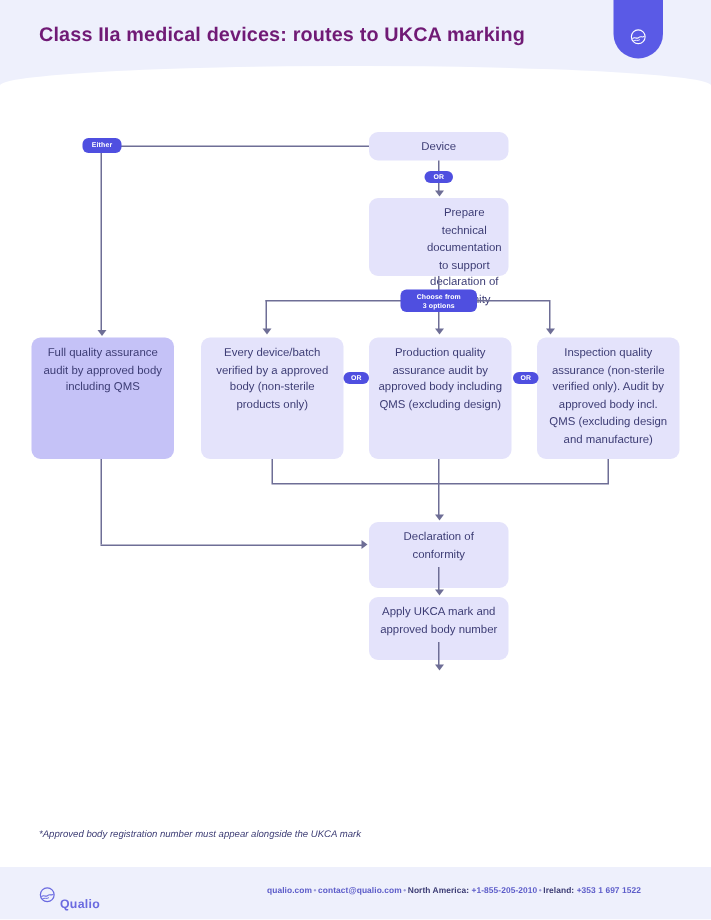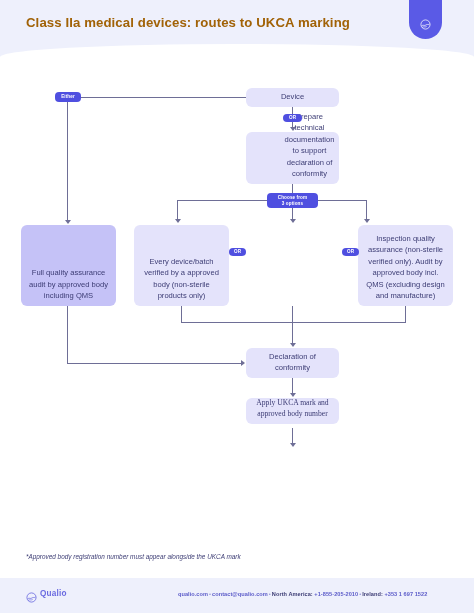--- a/index.html
+++ b/index.html
@@ -23,21 +23,21 @@
   }
   .header-curve {
     position: absolute; left: 0; top: 44px;
     width: 474px; height: 26px;
     background: #ffffff;
     border-radius: 100% 100% 0 0 / 100% 100% 0 0;
   }
   .header-title {
     position: absolute; left: 26px; top: 15px;
     font-size: 13.2px; font-weight: bold;
-    color: #a16207; letter-spacing: 0.1px;
+    color: #701a75; letter-spacing: 0.1px;
     white-space: nowrap;
   }
   .logo-badge {
     position: absolute; left: 409px; top: -8px;
     width: 33px; height: 47px;
     background: #5a5ae6;
     border-radius: 0 0 17px 17px;
     display: flex; align-items: flex-end;
     justify-content: center;
     padding-bottom: 9px;
@@ -52,21 +52,21 @@
 
   
   .node {
     position: absolute;
     background: #e4e3fb;
     border-radius: 6px;
     color: #3c3c74;
     font-size: 7.6px;
     line-height: 1.52;
     text-align: center;
-    display: flex; align-items: flex-end; justify-content: center;
+    display: flex; align-items: flex-start; justify-content: center;
     padding: 4px 6px;
   }
   .node.accent { background: #c5c2f7; }
 
   
   .badge {
     position: absolute;
     background: #4f4fe0;
     color: #ffffff;
     border-radius: 4px;
@@ -111,21 +111,21 @@
   }
 
   
   .footer {
     position: absolute; left: 0; top: 578px;
     width: 474px; height: 35px;
     background: #eef0fc;
   }
   .footer-logo {
     position: absolute; left: 26px; top: 11px;
-    display: flex; align-items: flex-start; gap: 3px;
+    display: flex; align-items: flex-end; gap: 3px;
   }
   .footer-logo-text {
     font-size: 8.2px; font-weight: bold; color: #6a6ae0;
     letter-spacing: 0.2px;
   }
   .footer-contact {
     position: absolute; left: 178px; top: 13px;
     font-size: 5.6px; font-weight: bold;
     color: #5c5cc9;
     white-space: nowrap;
@@ -201,48 +201,51 @@
     </div>
 
     <div class="node" style="left:134px; top:163px; width:95px; height:81px;">
       <span>Every device/batch verified by a approved body (non-sterile products only)</span>
     </div>
 
     <div class="badge" style="left:229px; top:186px; width:17px; height:8px;">
       <span>OR</span>
     </div>
 
+    <div class="node" style="left:246px; top:163px; width:95px; height:81px;">
+      <span>Production quality assurance audit by approved body including QMS (excluding design)</span>
+    </div>
 
     <div class="badge" style="left:342px; top:186px; width:17px; height:8px;">
       <span>OR</span>
     </div>
 
     <div class="node" style="left:358px; top:163px; width:95px; height:81px;">
       <span>Inspection quality assurance (non-sterile verified only). Audit by approved body incl. QMS (excluding design and manufacture)</span>
     </div>
 
     <div class="line vline" style="left:181px; top:244px; height:16px;"></div>
     <div class="line vline" style="left:292px; top:244px; height:38px;"></div>
     <div class="line vline" style="left:405px; top:244px; height:16px;"></div>
 
     <div class="line hline" style="left:181px; top:260px; width:225px;"></div>
     <div class="arrow arrow-down" style="left:289.5px; top:281px;"></div>
 
     <div class="line vline" style="left:67px; top:244px; height:57px;"></div>
     <div class="line hline" style="left:67px; top:301px; width:175px;"></div>
     <div class="arrow arrow-right" style="left:241px; top:298px;"></div>
 
-    <div class="node" style="left:246px; top:286px; width:93px; height:30px;">
+    <div class="node" style="left:246px; top:286px; width:93px; height:44px;">
       <span>Declaration of conformity</span>
     </div>
 
     <div class="line vline" style="left:292px; top:316px; height:17px;"></div>
     <div class="arrow arrow-down" style="left:289.5px; top:331px;"></div>
 
-    <div class="node" style="left:246px; top:336px; width:93px; height:26px;font-family:Liberation Serif, serif;">
+    <div class="node" style="left:246px; top:336px; width:93px; height:42px;">
       <span>Apply UKCA mark and approved body number</span>
     </div>
 
     <div class="line vline" style="left:292px; top:366px; height:17px;"></div>
     <div class="arrow arrow-down" style="left:289.5px; top:381px;"></div>
 
 
   </div>
 
   <div class="footnote">*Approved body registration number must appear alongside the UKCA mark</div>

